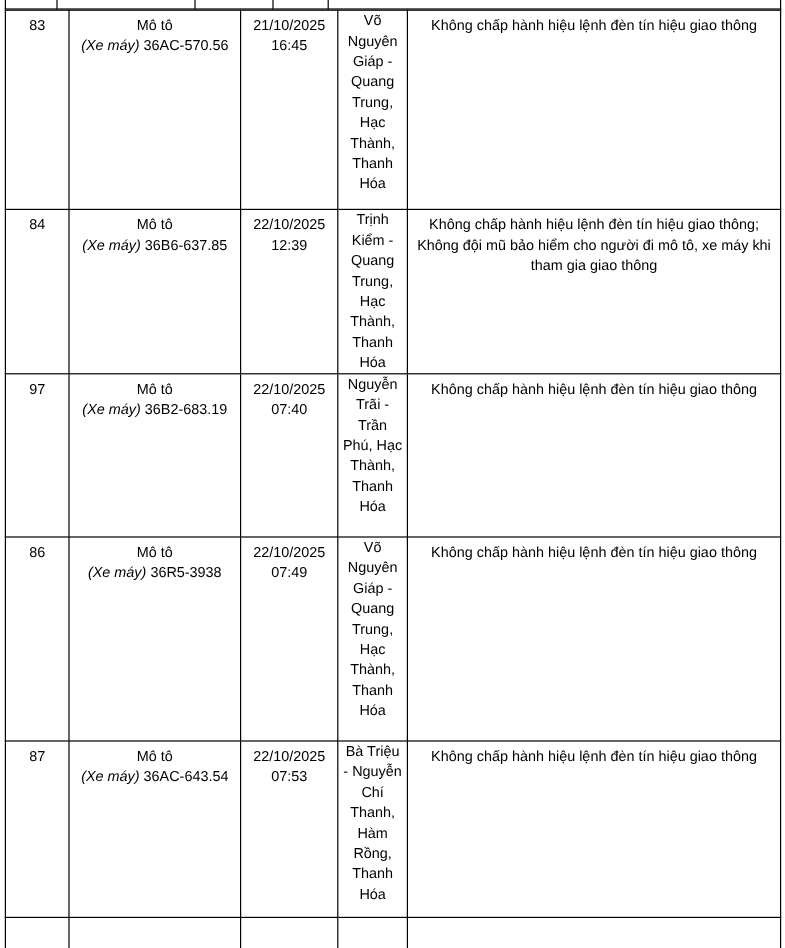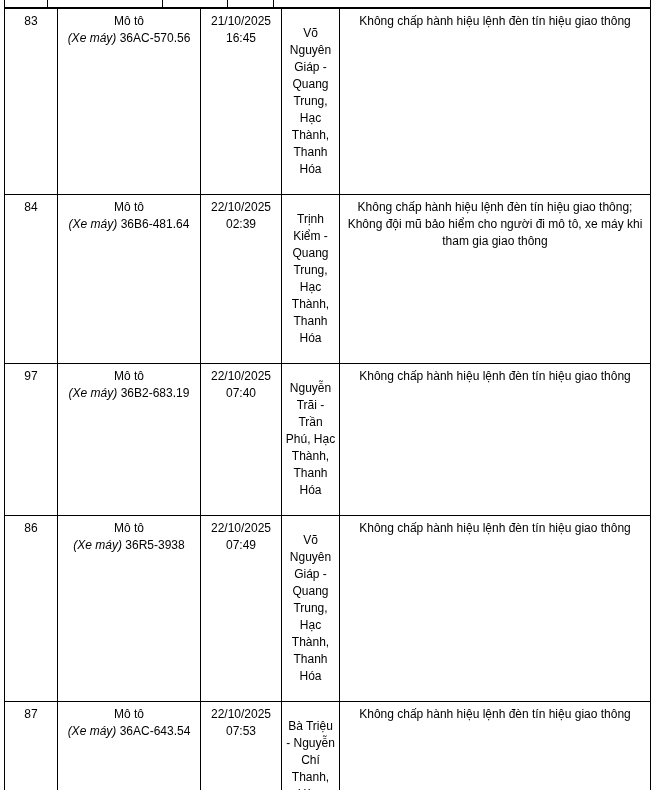--- a/index.html
+++ b/index.html
@@ -3,21 +3,21 @@
 <meta charset="utf-8">
 <style>
   html,body{margin:0;padding:0;background:#fff;}
   body{font-family:"Liberation Sans", sans-serif; color:#000;}
   .page{position:relative;width:654px;height:790px;overflow:hidden;background:#fff;}
   table{border-collapse:collapse;table-layout:fixed;margin-left:4px;width:646px;}
   td{border:1px solid #000;vertical-align:top;text-align:center;
      font-size:12px;line-height:17px;padding:4px 2px;overflow:hidden;word-wrap:break-word;}
   table.frag{margin-top:0;}
   table.frag td{border-top:none;padding:0;height:7px;}
-  .c-loc{white-space:pre-line;padding:16px 1px;}
+  .c-loc{white-space:pre-line;padding:0 1px;}
   .c-vio{white-space:pre-line;padding:4px 4px;}
   .it{font-style:italic;}
   tr.next-row td{height:60px;}
 </style>
 </head>
 <body>
 
 <div class="page">
 
   <table class="frag">
@@ -68,25 +68,25 @@
 Thành,
 Thanh
 Hóa</td>
     <td class="c-vio">Không chấp hành hiệu lệnh đèn tín hiệu giao thông</td>
   </tr>
 
   <tr style="height: 124px;">
     <td class="c-no">84</td>
     <td class="c-veh">
       <div>Mô tô</div>
-      <div><span class="it">(Xe máy)</span> <span>36B6-481.64</span></div>
+      <div><span class="it">(Xe máy)</span> <span>36B6-637.85</span></div>
     </td>
     <td class="c-dt">
       <div>22/10/2025</div>
-      <div>02:39</div>
+      <div>12:39</div>
     </td>
     <td class="c-loc">Trịnh
 Kiểm -
 Quang
 Trung,
 Hạc
 Thành,
 Thanh
 Hóa</td>
     <td class="c-vio">Không chấp hành hiệu lệnh đèn tín hiệu giao thông;

